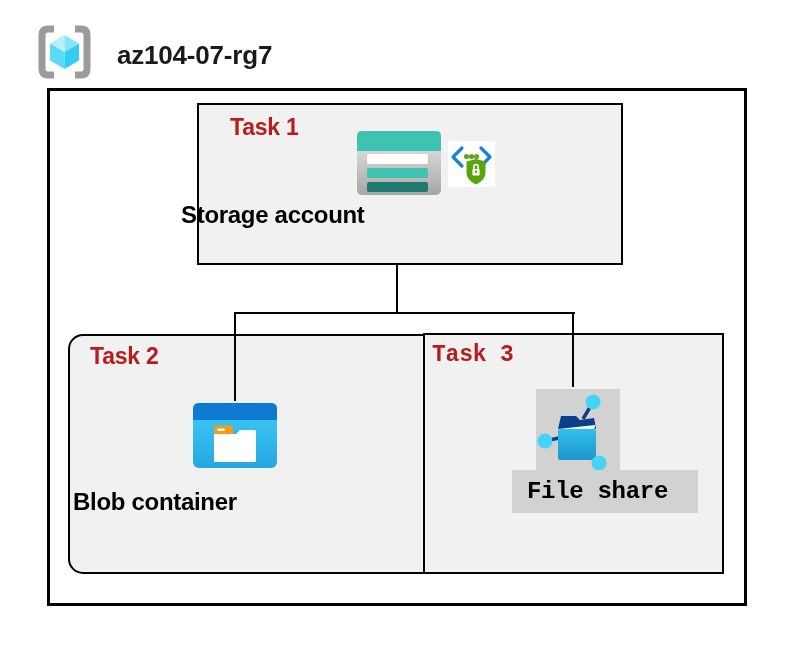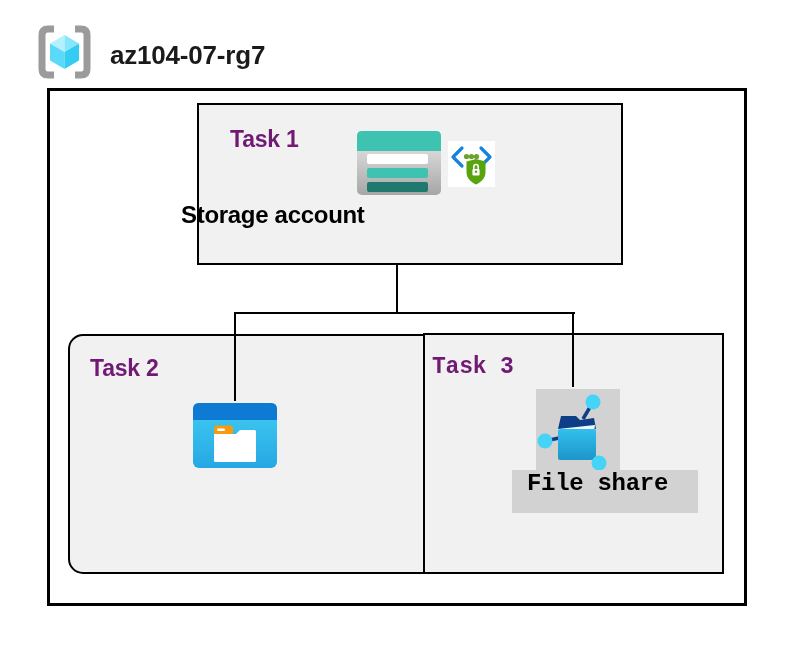--- a/index.html
+++ b/index.html
@@ -13,21 +13,21 @@
     width: 788px;
     height: 647px;
     background: #ffffff;
     overflow: hidden;
   }
   .abs { position: absolute; }
 
   
   .rg-icon { left: 37px; top: 24px; width: 55px; height: 56px; }
   .rg-title {
-    left: 110px; top: 40px;
+    left: 117px; top: 40px;
     font-size: 26px; font-weight: 700; color: #1a1a1a;
     letter-spacing: -0.2px; line-height: 30px;
   }
 
   
   .outer-box {
     left: 47px; top: 88px; width: 700px; height: 518px;
     border: 3px solid #000000; box-sizing: border-box;
     background: #ffffff;
   }
@@ -36,22 +36,22 @@
   .task-box {
     border: 2px solid #000000; box-sizing: border-box;
     background: #f1f1f1;
   }
   .task1 { left: 197px; top: 103px; width: 426px; height: 162px; }
   .task2 { left: 68px;  top: 334px; width: 380px; height: 240px; border-radius: 15px; }
   .task3 { left: 423px; top: 333px; width: 301px; height: 241px; font-family: Liberation Mono, monospace; }
 
   .task-label {
     position: absolute;
-    font-size: 23px; font-weight: 700; color: #701a75;
-    letter-spacing: -0.2px; white-space: nowrap; margin-top: 12px;
+    font-size: 23px; font-weight: 700; color: #b91c1c;
+    letter-spacing: -0.2px; white-space: nowrap;
   }
   .task1 .task-label { left: 31px; top: 9px; }
   .task2 .task-label { left: 20px; top: 7px; }
   .task3 .task-label { left: 7px;  top: 7px; }
 
   .caption {
     position: absolute;
     font-size: 24px; font-weight: 700; color: #000000;
     letter-spacing: -0.3px; white-space: nowrap;
     width: 100%;
@@ -68,21 +68,21 @@
   .blob-icon { left: 123px; top: 67px; width: 84px; height: 65px; }
 
   
   .fs-icon-bg {
     left: 111px; top: 54px; width: 84px; height: 81px;
     background: #d2d2d2;
   }
   .fs-label-bg {
     left: 87px; top: 135px; width: 186px; height: 43px;
     background: #d2d2d2;
-    display: flex; align-items: flex-start;
+    display: flex; align-items: center;
   }
   .caption-fileshare {
     font-size: 24px; font-weight: 700; color: #000000;
     letter-spacing: -0.3px; white-space: nowrap;
     padding-left: 15px;
   }
   .fs-icon-svg { position: absolute; left: 0; top: 0; width: 84px; height: 81px; }
 
   
   .line { background: #000000; }
@@ -152,20 +152,21 @@
           <stop offset="1" stop-color="#26a7e3"></stop>
         </linearGradient>
       </defs>
       <rect x="0" y="0" width="84" height="65" rx="6" fill="url(#blobGrad)"></rect>
       <path d="M6 0 H78 Q84 0 84 6 V17 H0 V6 Q0 0 6 0 Z" fill="#0e7ad3"></path>
       <rect x="21" y="22.5" width="19" height="9" rx="2.5" fill="#f59a11"></rect>
       <path d="M21 31 V57.5 Q21 59 22.5 59 H61.5 Q63 59 63 57.5 V28.5 Q63 27 61.5 27 H47 L43 31 Z" fill="#ffffff"></path>
       <rect x="24" y="25.5" width="8" height="2.6" rx="1.3" fill="#ffffff"></rect>
     </svg>
 
+    <div class="caption caption-blob">Blob container</div>
   </div>
 
   <div class="abs task-box task3">
     <div class="task-label">Task 3</div>
 
     <div class="abs fs-icon-bg">
       <svg class="fs-icon-svg" viewBox="0 0 84 81">
         <defs>
           <linearGradient id="fsGrad" x1="0" y1="0" x2="0" y2="1">
             <stop offset="0" stop-color="#31c0ec"></stop>

